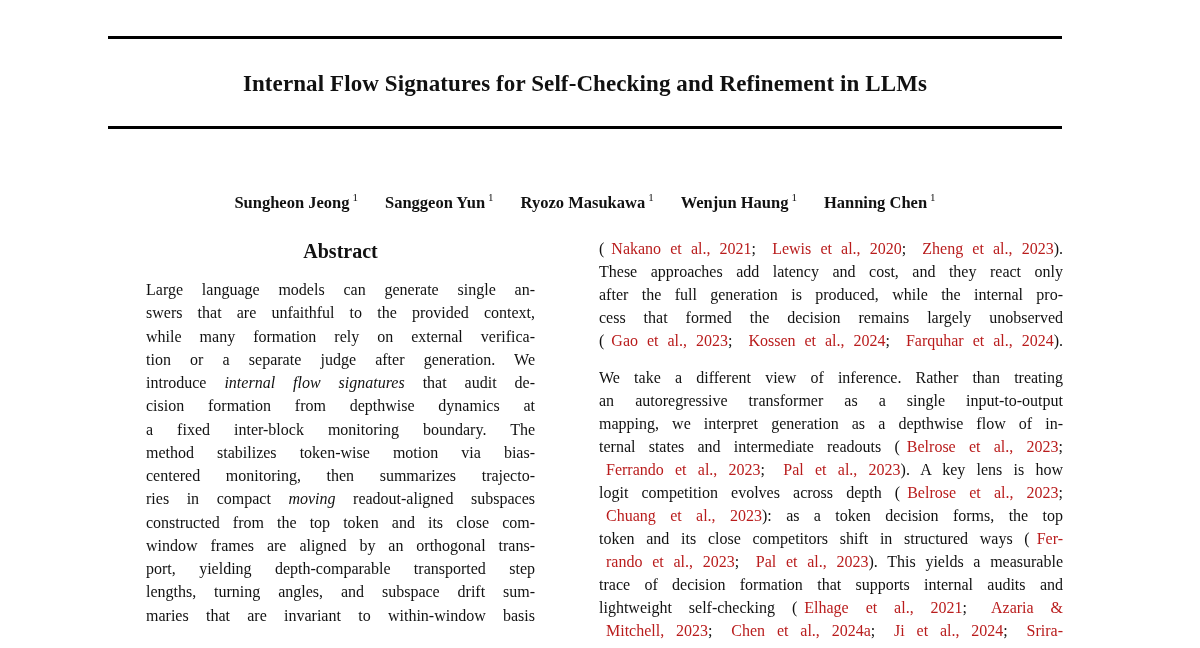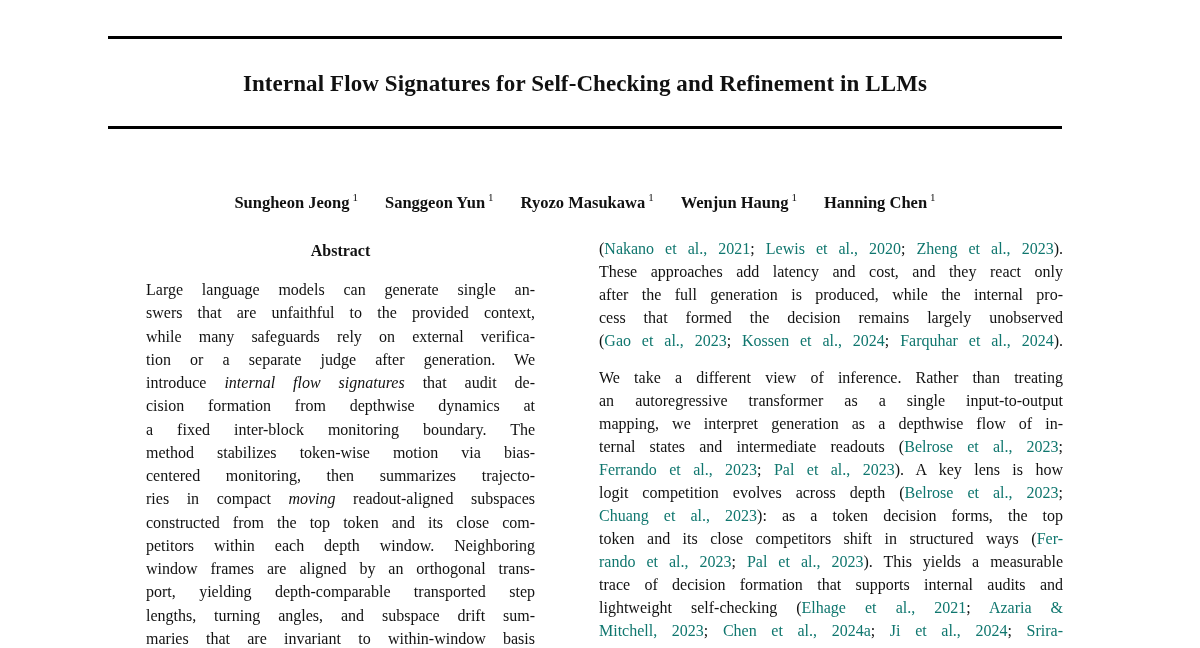--- a/index.html
+++ b/index.html
@@ -37,41 +37,41 @@
   }
   .author sup {
     font-weight: normal;
     font-size: 11px;
     margin-left: 3px;
   }
 
   #abstract-heading {
     left: 146px; width: 389px; top: 238px;
     text-align: center;
-    font-size: 16px; font-weight: bold;
+    font-size: 20px; font-weight: bold;
     line-height: 26px;
   }
 
   .col { font-size: 16px; }
   #abstract-body {
     left: 146px; width: 389px; top: 278px;
     line-height: 23.25px;
   }
   #right-column {
     left: 599px; width: 464px; top: 237px;
     line-height: 23px;
   }
   .para2 { margin-top: 14px; }
 
   .jline {
     text-align: justify;
     text-align-last: justify;
     word-spacing: 0.5px;
   }
-  .cite { color: #0f766e; }
+  .cite { color: #b91c1c; margin-left: 7px; }
   .it { font-style: italic; }
 </style>
 </head>
 <body>
 
 <div id="rule-top" class="abs rule"></div>
 
 <div id="paper-title" class="abs">Internal Flow Signatures for Self-Checking and Refinement in LLMs</div>
 
 <div id="rule-bottom" class="abs rule"></div>
@@ -82,30 +82,29 @@
     <span class="author"><span>Ryozo Masukawa</span><sup>1</sup></span>
     <span class="author"><span>Wenjun Haung</span><sup>1</sup></span>
     <span class="author"><span>Hanning Chen</span><sup>1</sup></span>
   </div>
 
 <div id="abstract-heading" class="abs">Abstract</div>
 
 <div id="abstract-body" class="abs col">
     <div class="jline"><span>Large language models can generate single an-</span></div>
     <div class="jline"><span>swers that are unfaithful to the provided context,</span></div>
-    <div class="jline"><span>while many safeguards rely on external verifica-</span></div>
+    <div class="jline"><span>while many formation rely on external verifica-</span></div>
     <div class="jline"><span>tion or a separate judge after generation. We</span></div>
     <div class="jline"><span>introduce </span><span class="it">internal flow signatures</span><span> that audit de-</span></div>
     <div class="jline"><span>cision formation from depthwise dynamics at</span></div>
     <div class="jline"><span>a fixed inter-block monitoring boundary. The</span></div>
     <div class="jline"><span>method stabilizes token-wise motion via bias-</span></div>
     <div class="jline"><span>centered monitoring, then summarizes trajecto-</span></div>
     <div class="jline"><span>ries in compact </span><span class="it">moving</span><span> readout-aligned subspaces</span></div>
     <div class="jline"><span>constructed from the top token and its close com-</span></div>
-    <div class="jline"><span>petitors within each depth window. Neighboring</span></div>
     <div class="jline"><span>window frames are aligned by an orthogonal trans-</span></div>
     <div class="jline"><span>port, yielding depth-comparable transported step</span></div>
     <div class="jline"><span>lengths, turning angles, and subspace drift sum-</span></div>
     <div class="jline"><span>maries that are invariant to within-window basis</span></div>
   </div>
 
 <div id="right-column" class="abs col">
   <div>
       <div class="jline"><span>(</span><span class="cite">Nakano et al., 2021</span><span>; </span><span class="cite">Lewis et al., 2020</span><span>; </span><span class="cite">Zheng et al., 2023</span><span>).</span></div>
       <div class="jline"><span>These approaches add latency and cost, and they react only</span></div>

